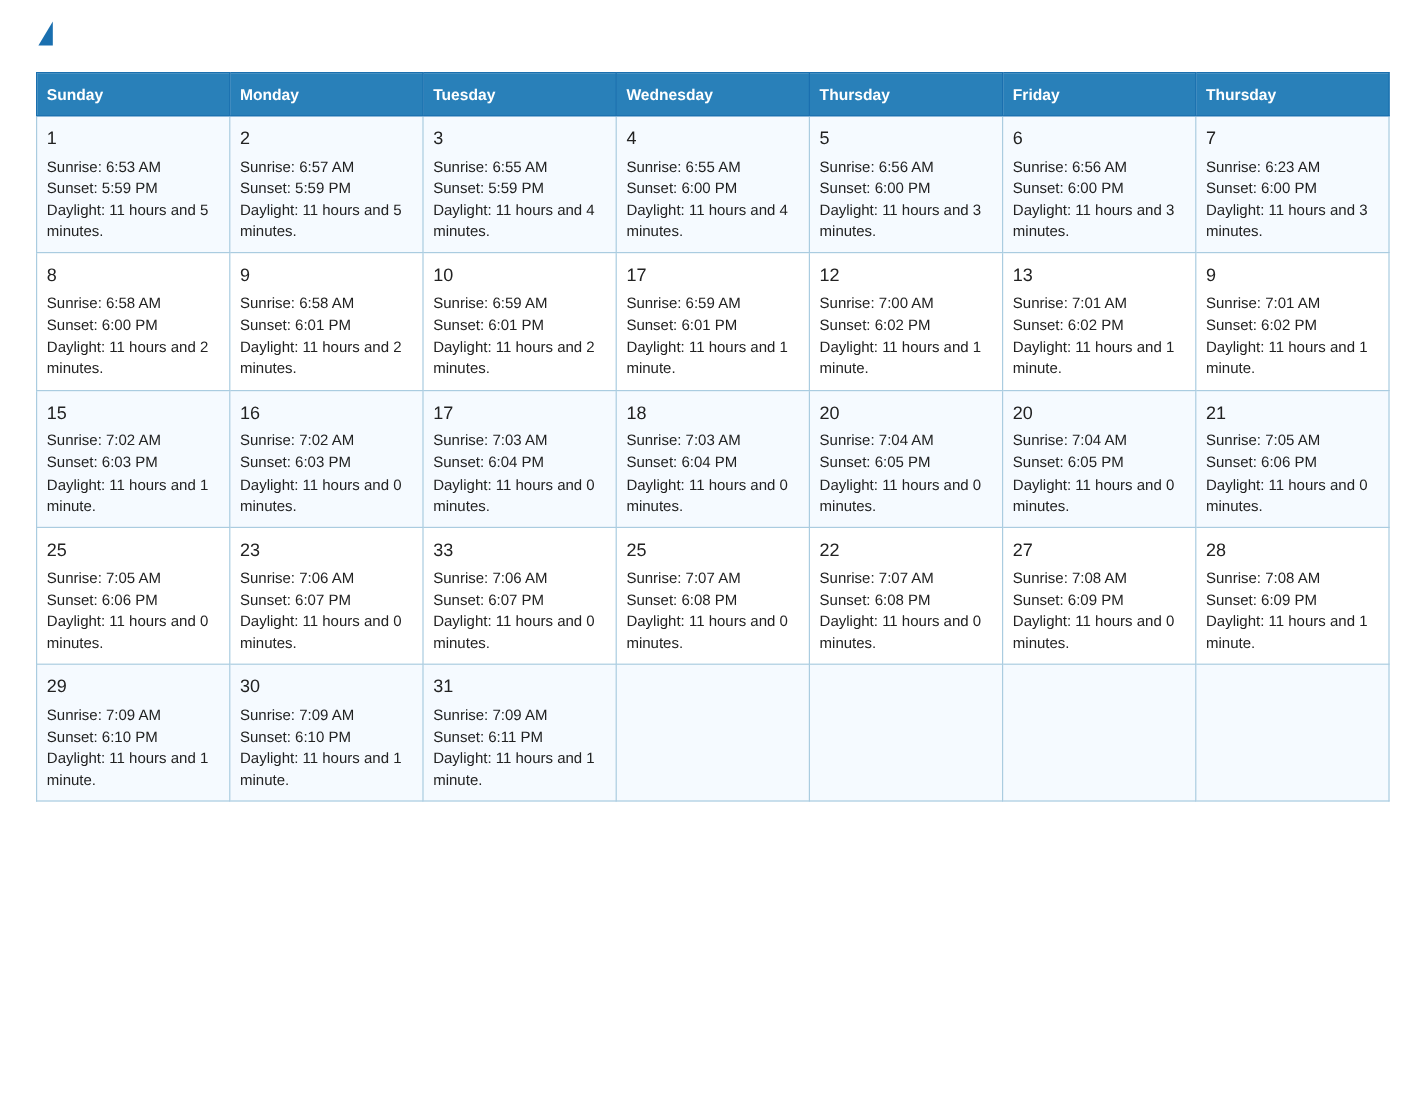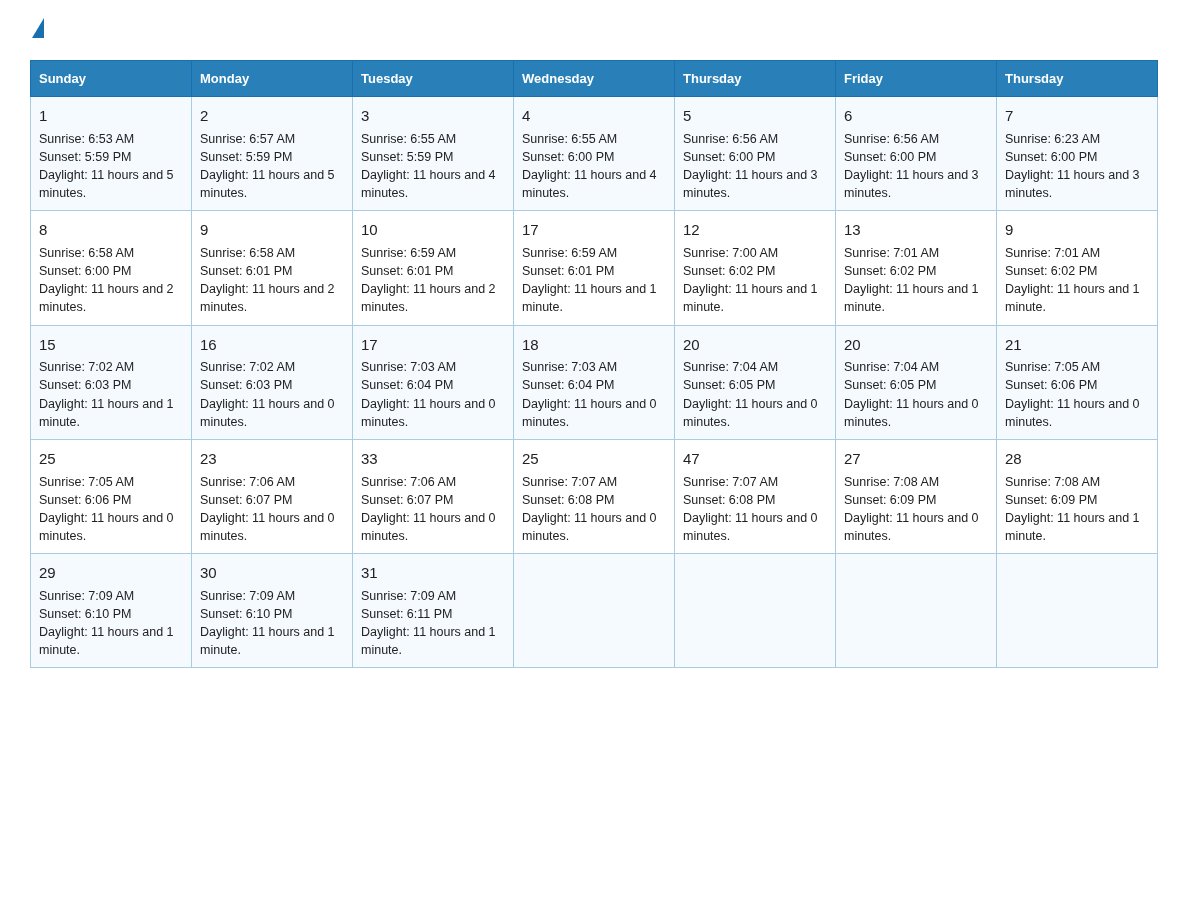--- a/index.html
+++ b/index.html
@@ -158,21 +158,21 @@
         <td><span class="day-num">18</span><span>Sunrise: 7:03 AM</span><br><span>Sunset: 6:04 PM</span><br><span>Daylight: 11 hours and 0 minutes.</span></td>
         <td><span class="day-num">20</span><span>Sunrise: 7:04 AM</span><br><span>Sunset: 6:05 PM</span><br><span>Daylight: 11 hours and 0 minutes.</span></td>
         <td><span class="day-num">20</span><span>Sunrise: 7:04 AM</span><br><span>Sunset: 6:05 PM</span><br><span>Daylight: 11 hours and 0 minutes.</span></td>
         <td><span class="day-num">21</span><span>Sunrise: 7:05 AM</span><br><span>Sunset: 6:06 PM</span><br><span>Daylight: 11 hours and 0 minutes.</span></td>
       </tr>
       <tr>
         <td><span class="day-num">25</span><span>Sunrise: 7:05 AM</span><br><span>Sunset: 6:06 PM</span><br><span>Daylight: 11 hours and 0 minutes.</span></td>
         <td><span class="day-num">23</span><span>Sunrise: 7:06 AM</span><br><span>Sunset: 6:07 PM</span><br><span>Daylight: 11 hours and 0 minutes.</span></td>
         <td><span class="day-num">33</span><span>Sunrise: 7:06 AM</span><br><span>Sunset: 6:07 PM</span><br><span>Daylight: 11 hours and 0 minutes.</span></td>
         <td><span class="day-num">25</span><span>Sunrise: 7:07 AM</span><br><span>Sunset: 6:08 PM</span><br><span>Daylight: 11 hours and 0 minutes.</span></td>
-        <td><span class="day-num">47</span><span>Sunrise: 7:07 AM</span><br><span>Sunset: 6:08 PM</span><br><span>Daylight: 11 hours and 0 minutes.</span></td>
+        <td><span class="day-num">22</span><span>Sunrise: 7:07 AM</span><br><span>Sunset: 6:08 PM</span><br><span>Daylight: 11 hours and 0 minutes.</span></td>
         <td><span class="day-num">27</span><span>Sunrise: 7:08 AM</span><br><span>Sunset: 6:09 PM</span><br><span>Daylight: 11 hours and 0 minutes.</span></td>
         <td><span class="day-num">28</span><span>Sunrise: 7:08 AM</span><br><span>Sunset: 6:09 PM</span><br><span>Daylight: 11 hours and 1 minute.</span></td>
       </tr>
       <tr>
         <td><span class="day-num">29</span><span>Sunrise: 7:09 AM</span><br><span>Sunset: 6:10 PM</span><br><span>Daylight: 11 hours and 1 minute.</span></td>
         <td><span class="day-num">30</span><span>Sunrise: 7:09 AM</span><br><span>Sunset: 6:10 PM</span><br><span>Daylight: 11 hours and 1 minute.</span></td>
         <td><span class="day-num">31</span><span>Sunrise: 7:09 AM</span><br><span>Sunset: 6:11 PM</span><br><span>Daylight: 11 hours and 1 minute.</span></td>
         <td class="empty"></td>
         <td class="empty"></td>
         <td class="empty"></td>

